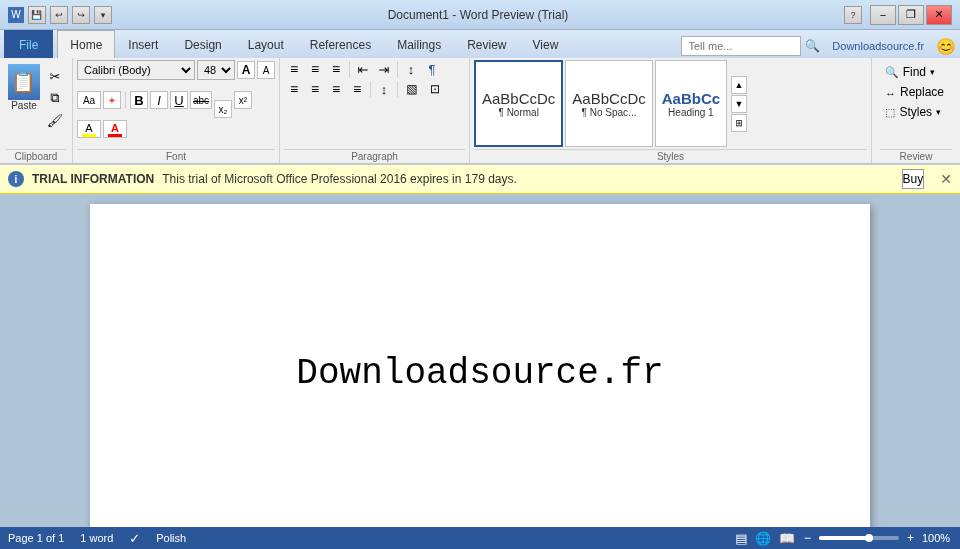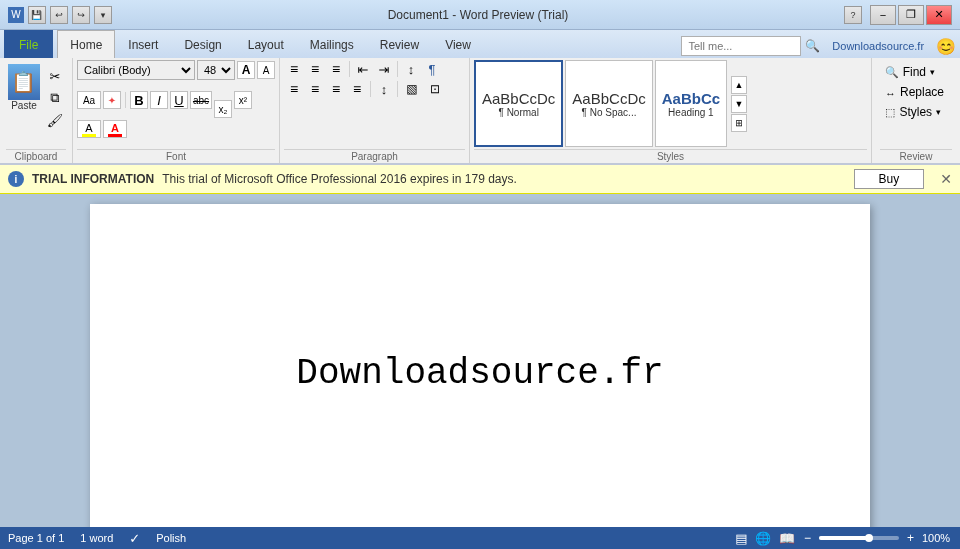--- a/index.html
+++ b/index.html
@@ -26,21 +26,21 @@
     .ribbon-tab {
       padding: 4px 12px;
       font-size: 12px;
       cursor: pointer;
       border: 1px solid transparent;
       border-bottom: none;
       height: 100%;
       display: flex;
       align-items: center;
     }
-    .ribbon-tab.file { background: #2b579a; color: #84cc16; padding: 4px 14px; margin-right: 4px; }
+    .ribbon-tab.file { background: #2b579a; color: #7dd3fc; padding: 4px 14px; margin-right: 4px; }
     .ribbon-tab.active { background: #f0f0f0; border-color: #b0b0b0; color: #333; }
     .ribbon-tab:not(.file):not(.active) { color: #333; }
     .search-box { border: 1px solid #b0b0b0; padding: 2px 6px; font-size: 11px; width: 120px; background: white; }
 
     
     .trial-bar {
       background: #ffffcc;
       border-bottom: 1px solid #e0e000;
       display: flex;
       align-items: center;
@@ -93,20 +93,21 @@
     </div>
   </div>
 </div>
 
 <div class="ribbon-tabs">
   <div class="ribbon-tab file">File</div>
   <div class="ribbon-tab active">Home</div>
   <div class="ribbon-tab">Insert</div>
   <div class="ribbon-tab">Design</div>
   <div class="ribbon-tab">Layout</div>
+  <div class="ribbon-tab">References</div>
   <div class="ribbon-tab">Mailings</div>
   <div class="ribbon-tab">Review</div>
   <div class="ribbon-tab">View</div>
   <div style="margin-left:auto;display:flex;align-items:center;padding:2px 4px;gap:4px;">
     <input class="search-box" type="text" style="height: 20px;" placeholder="Tell me...">
     <span style="font-size:12px;">🔍</span>
     <span style="font-size:11px;color:#2b579a;padding:0 8px;">Downloadsource.fr</span>
     <span style="font-size:16px;">😊</span>
   </div>
 </div>
@@ -232,21 +233,21 @@
       <span style="font-size:9px;">▾</span>
     </div>
     <div style="font-size:10px;color:#666;text-align:center;border-top:1px solid #d0d0d0;margin-top:auto;padding:1px 0;">Review</div>
   </div>
 </div>
 
 <div class="trial-bar">
   <div style="width:16px;height:16px;background:#3c6eb4;color:white;border-radius:50%;display:flex;align-items:center;justify-content:center;font-size:10px;font-weight:bold;flex-shrink:0;">i</div>
   <span style="font-weight:bold;color:#333;">TRIAL INFORMATION</span>
   <span style="flex:1;font-size:12px;color:#333;">This trial of Microsoft Office Professional 2016 expires in 179 days.</span>
-  <button style="background:white;border:1px solid #999;padding:2px 24px;cursor:pointer;font-size:12px;">Buy</button>
+  <button style="background:white;border:1px solid #999;padding:2px 0;cursor:pointer;font-size:12px;">Buy</button>
   <span style="margin-left:8px;cursor:pointer;font-size:14px;color:#666;">✕</span>
 </div>
 
 <div class="doc-area">
   <div class="doc-page">
     <div class="doc-content">Downloadsource.fr</div>
   </div>
 </div>
 
 <div class="status-bar">

